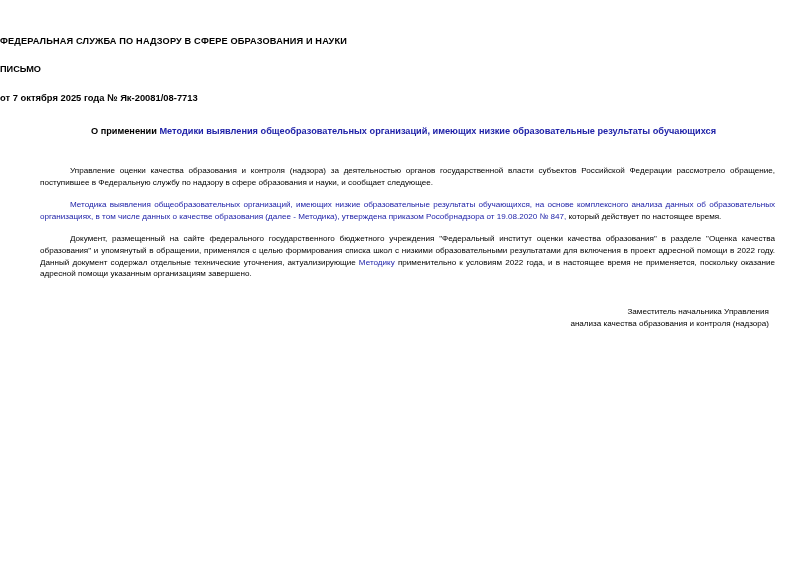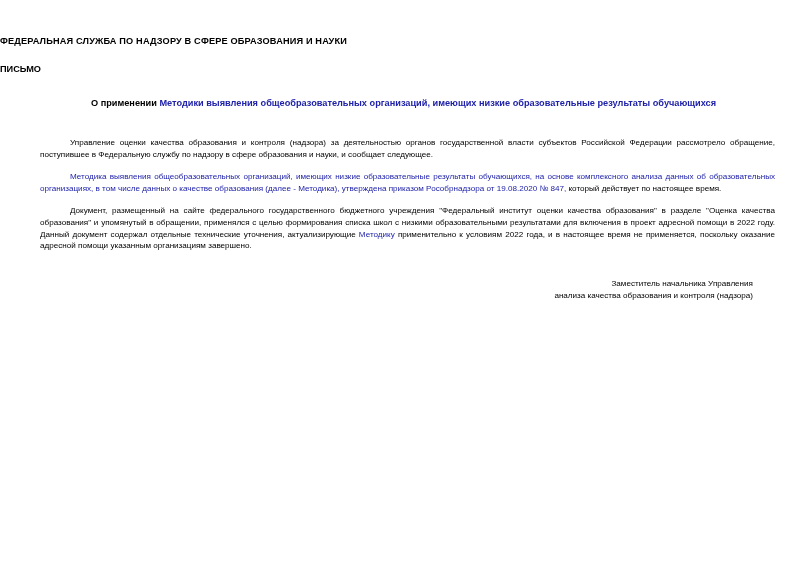--- a/index.html
+++ b/index.html
@@ -60,38 +60,39 @@
   }
   p.para {
     font-size: 8.1px;
     line-height: 11.6px;
     text-align: justify;
     margin: 0 0 11px 0;
     text-indent: 30px;
   }
   .sign-block {
     margin-top: 26px;
-    padding-right: 54px;
+    padding-right: 38px;
     text-align: right;
     font-size: 8.1px;
     line-height: 12.4px;
   }
   .sign-line {
     display: block;
     white-space: nowrap;
   }
 </style>
 </head>
 <body>
 
 <div class="page">
 
   <div class="doc-header">
     <div class="agency-name">ФЕДЕРАЛЬНАЯ СЛУЖБА ПО НАДЗОРУ В СФЕРЕ ОБРАЗОВАНИЯ И НАУКИ</div>
     <div class="doc-type">ПИСЬМО</div>
+    <div class="doc-number">от 7 октября 2025 года № Як-20081/08-7713</div>
   </div>
 
   <div class="doc-title">
     <span>О применении </span><a class="link" href="#">Методики выявления общеобразовательных организаций, имеющих низкие образовательные результаты обучающихся</a>
   </div>
 
   <div class="body-block">
 
     <p class="para">
       <span>Управление оценки качества образования и контроля (надзора) за деятельностью органов государственной власти субъектов Российской Федерации рассмотрело обращение, поступившее в Федеральную службу по надзору в сфере образования и науки, и сообщает следующее.</span>

